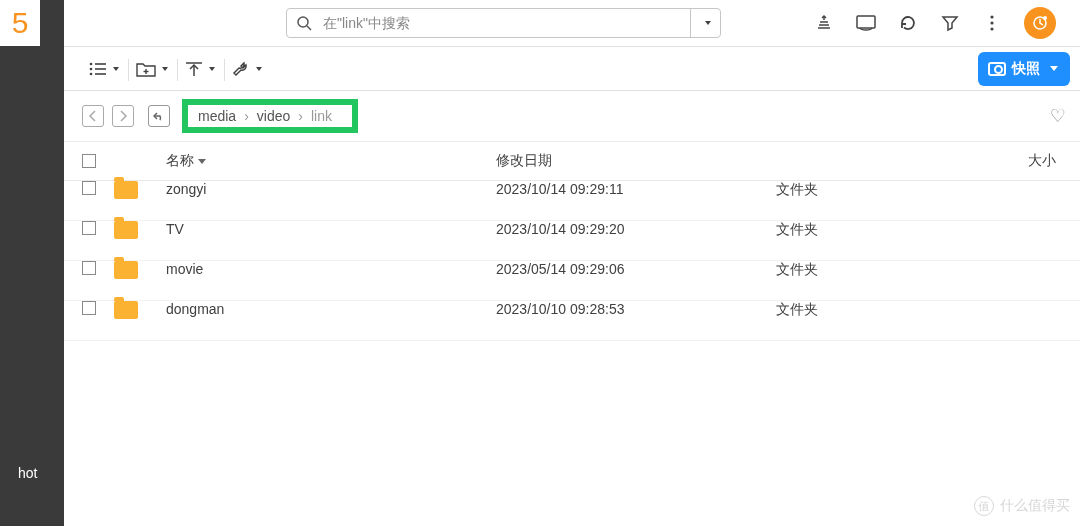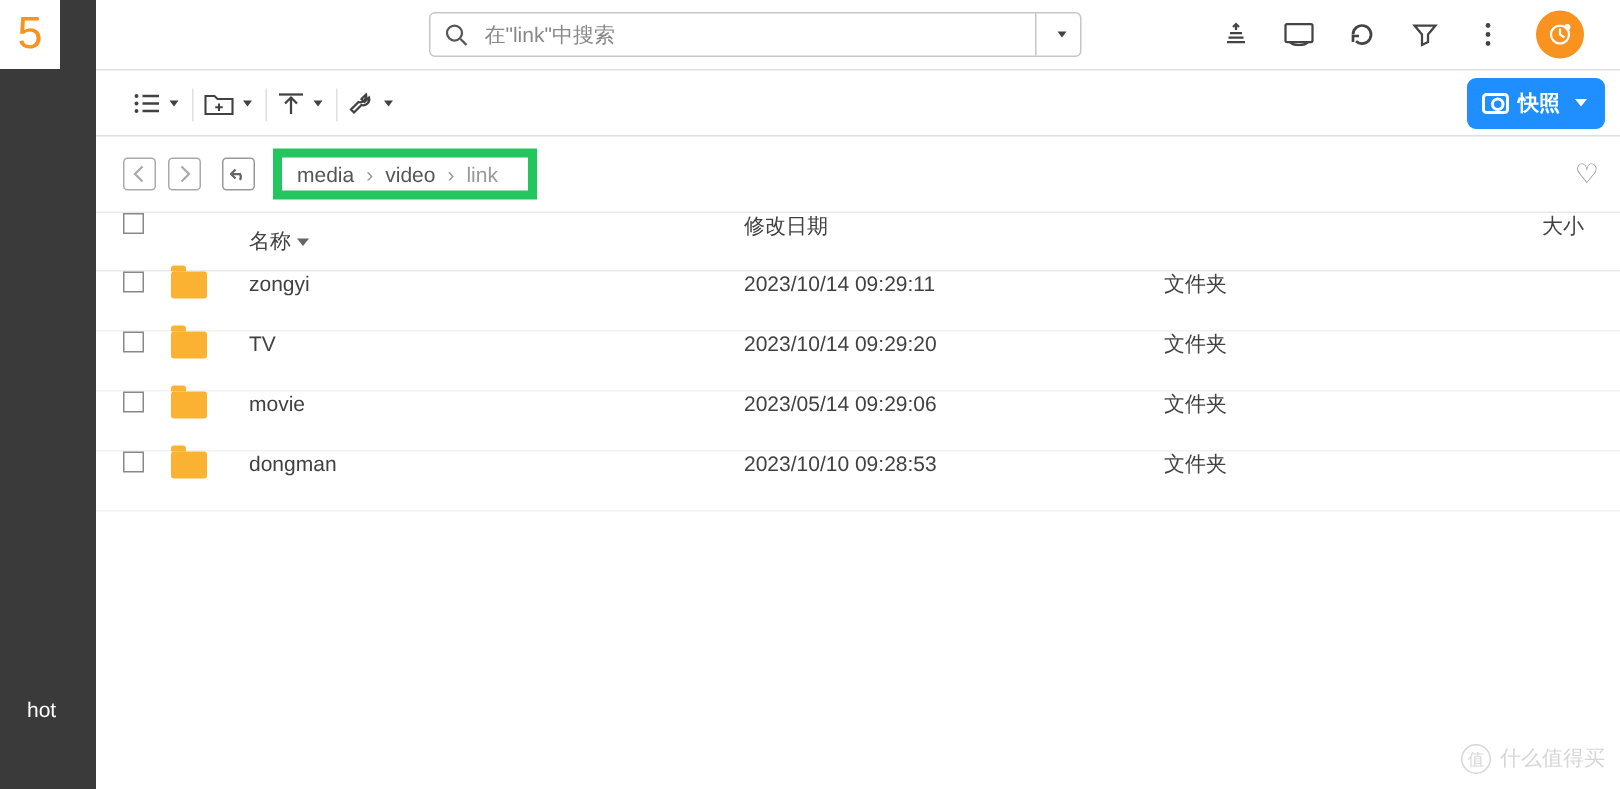--- a/index.html
+++ b/index.html
@@ -200,20 +200,21 @@
     margin-left: auto;
     color: #888;
     font-size: 18px;
     padding-right:4px;
   }
   .headerrow {
     height: 40px;
     border-top: 1px solid #e9e9e9;
     border-bottom: 1px solid #e9e9e9;
     display: flex;
+    align-items: center;
     font-size: 14px;
     color: #414141;
   }
   .col-check { width: 50px; display:flex; justify-content:center; }
   .col-icon { width: 52px; }
   .col-name { flex: 0 0 330px; display:flex; align-items:center; gap:4px; }
   .col-date { flex: 0 0 280px; }
   .col-type { flex: 0 0 210px; }
   .col-size { flex: 1; text-align:right; padding-right:24px; }
   .chk {

